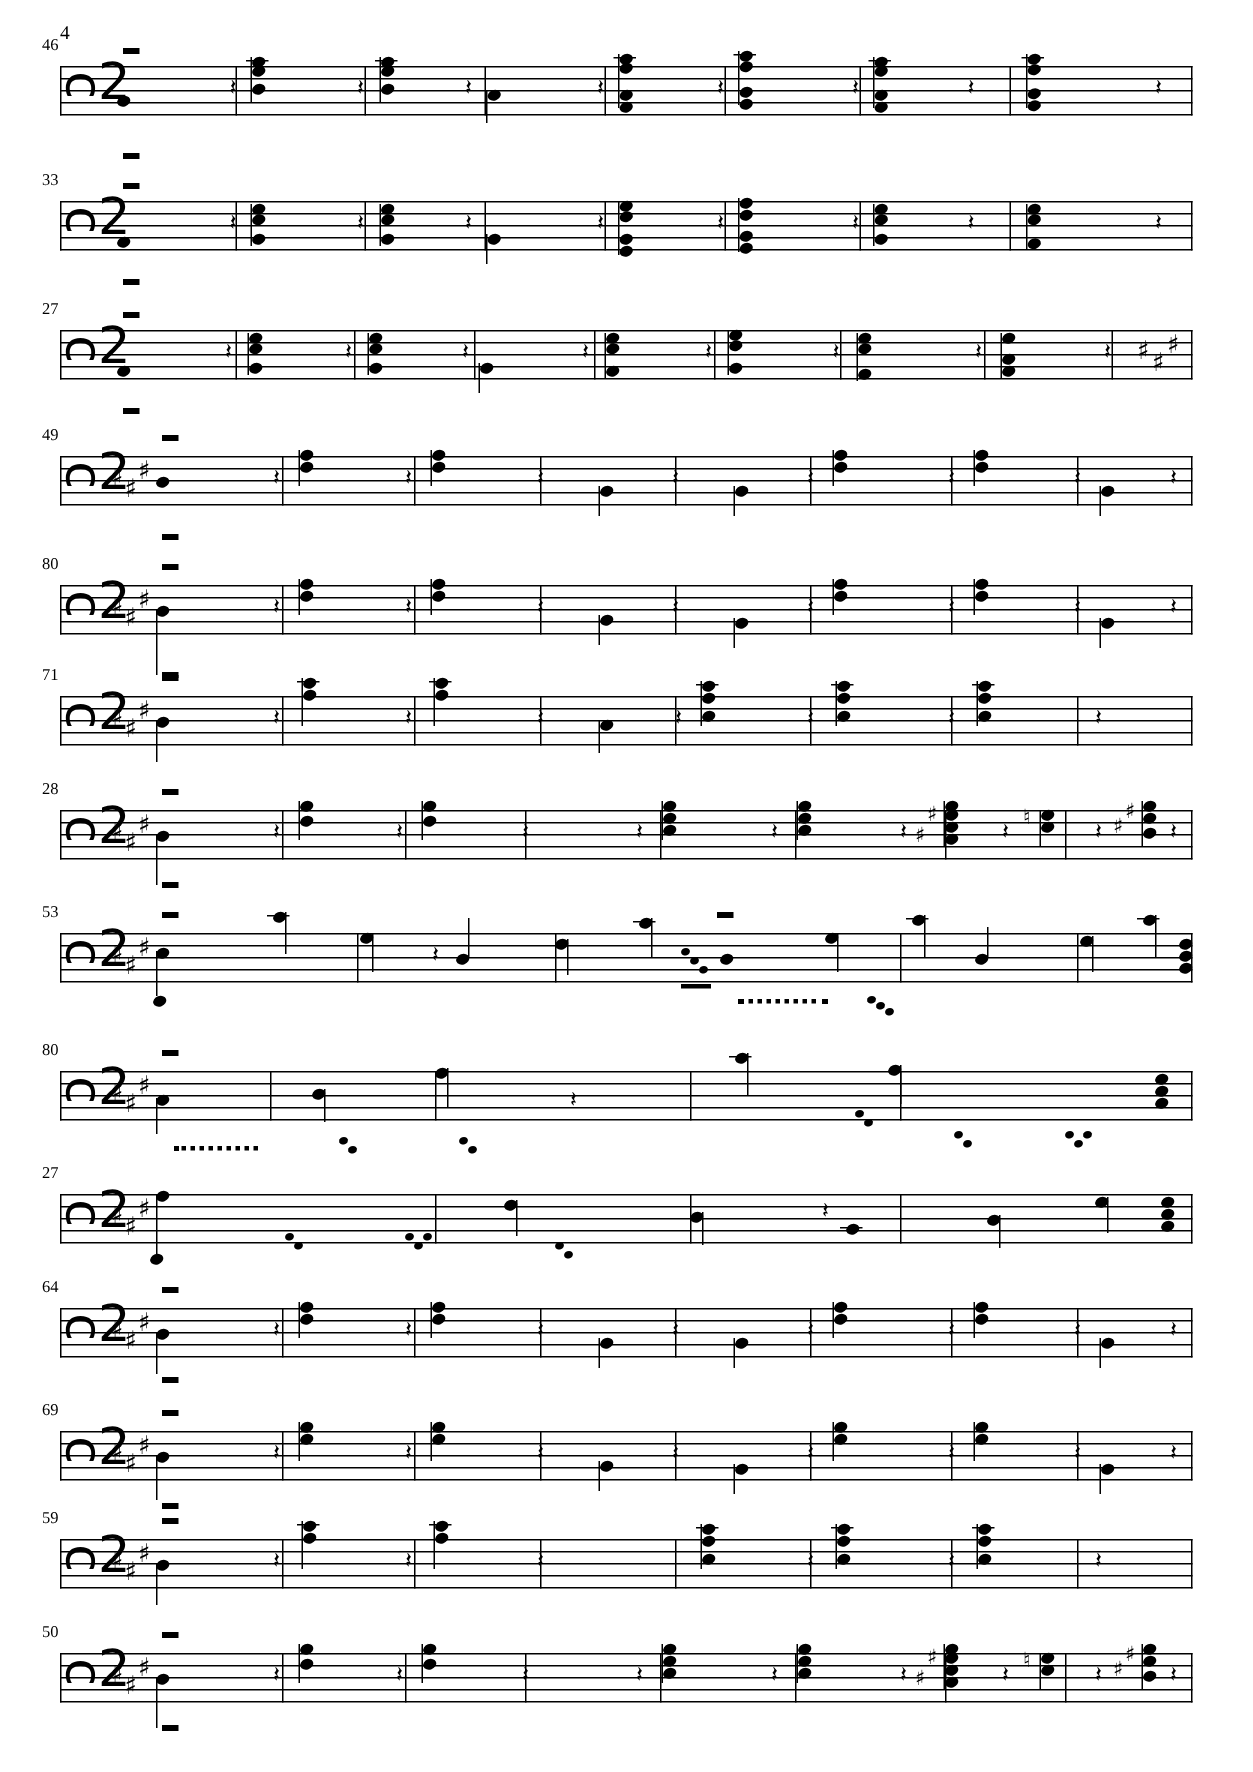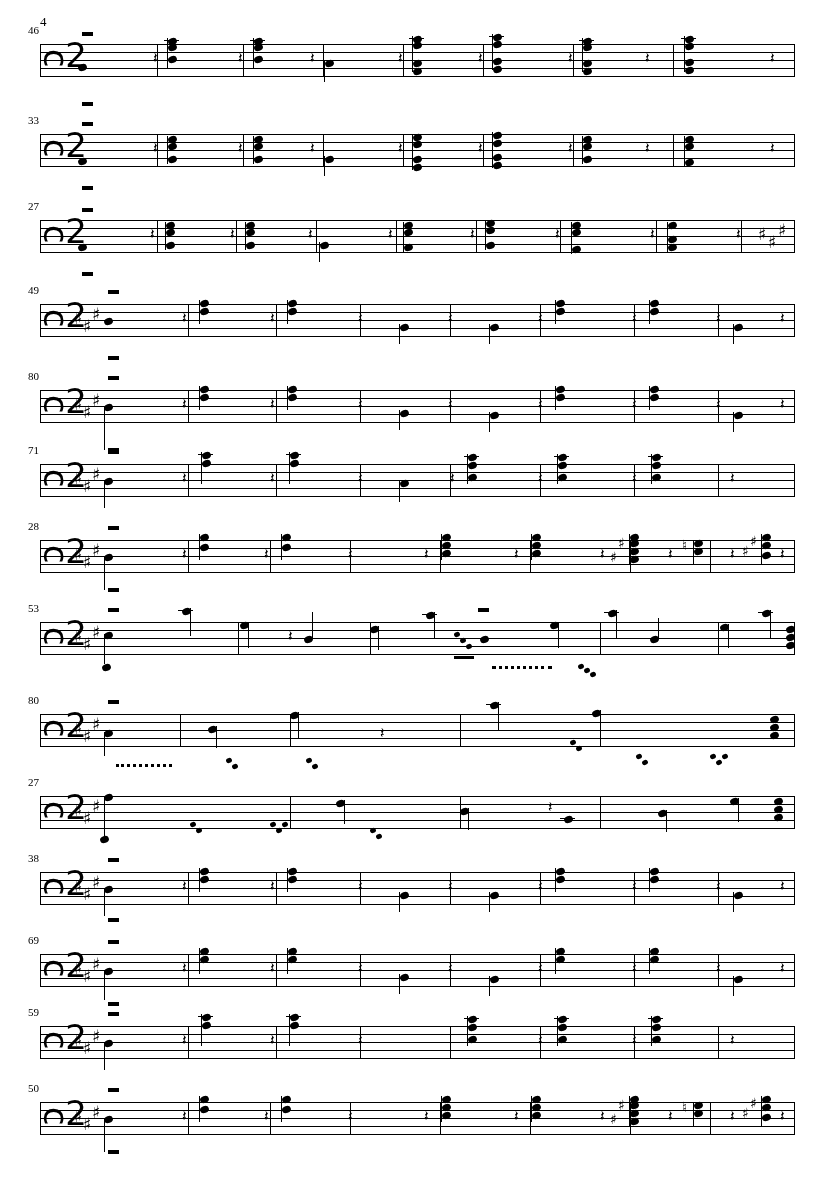--- a/index.html
+++ b/index.html
@@ -697,21 +697,21 @@
       <div class="note" style="left:690px;top:2px;"></div>
       <div class="stem" style="left:698px;top:2px;height:24px;"></div>
 
       <div class="note" style="left:734px;top:2px;"></div>
       <div class="note" style="left:734px;top:10px;"></div>
       <div class="note" style="left:734px;top:18px;"></div>
     </div>
   </div>
 
   <div class="system" style="top:856px;">
-    <div class="measure-number" style="left:28px;top:-4px;">38</div>
+    <div class="measure-number" style="left:28px;top:-4px;">64</div>
     <div class="staff" style="left:40px;top:16px;width:755px;">
       <div class="line l0"></div>
         <div class="line l1"></div>
         <div class="line l2"></div>
         <div class="line l3"></div>
         <div class="line l4"></div>
       <div class="clef" style="left:2px;top:-6px;">ᴒ2</div>
       <div class="ksharp" style="left:34px;top:6px;">♯</div>
       <div class="ksharp" style="left:43px;top:14px;">♯</div>
       <div class="ksharp" style="left:52px;top:2px;">♯</div>

